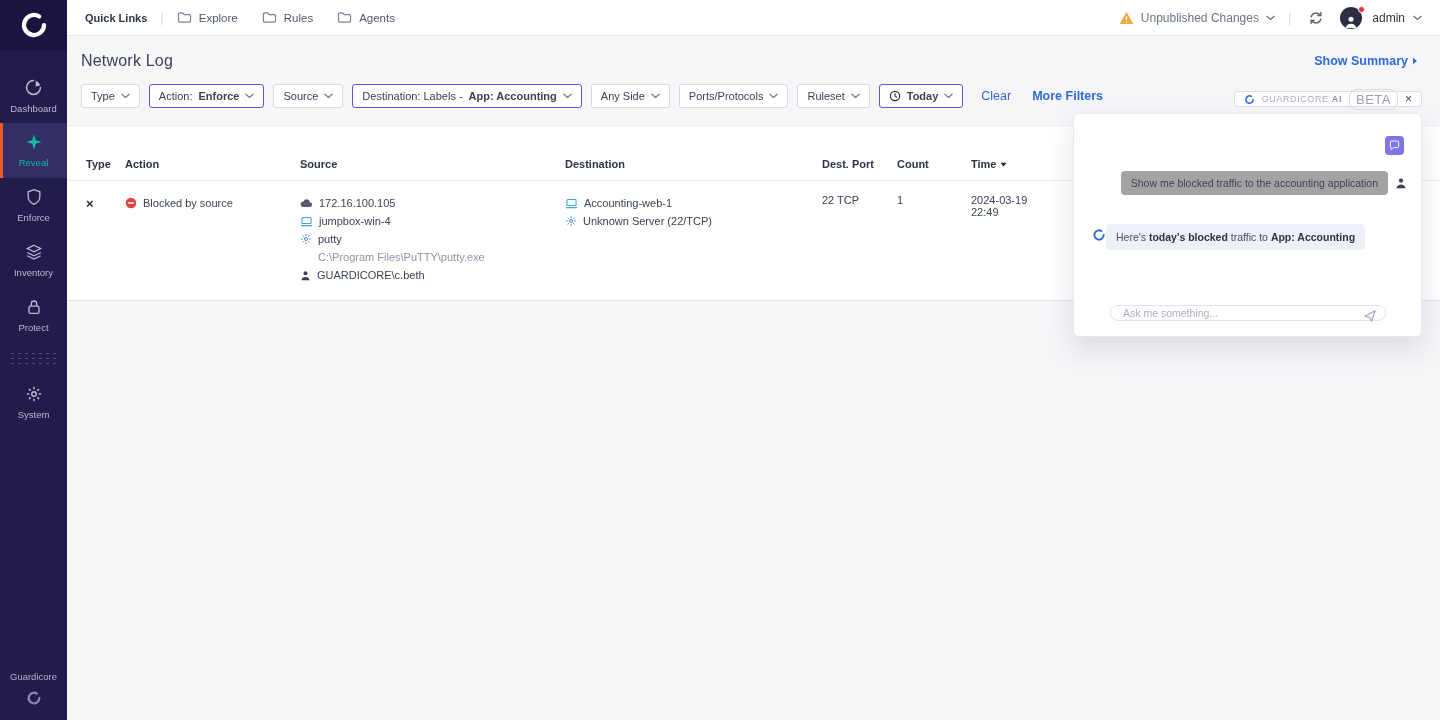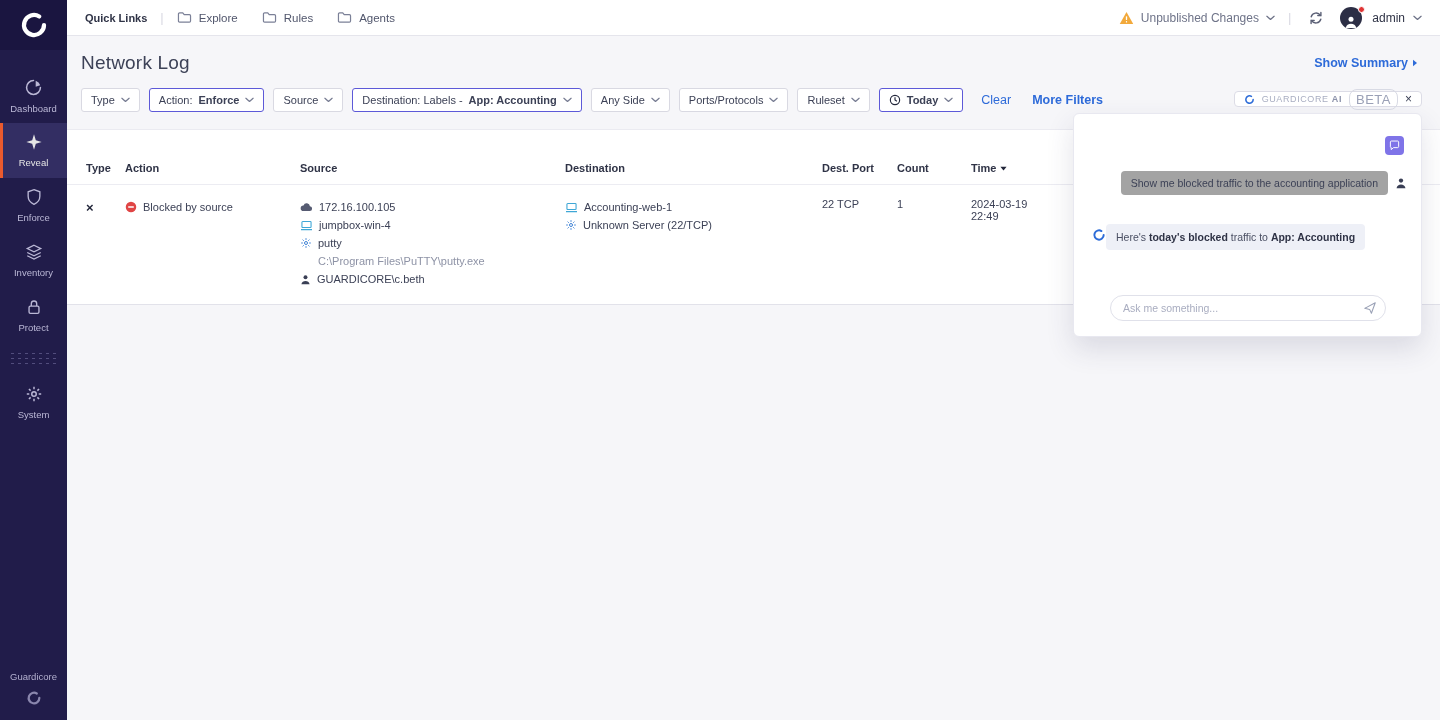--- a/index.html
+++ b/index.html
@@ -12,21 +12,21 @@
     color: #3c4156;
   }
   svg { display:block; }
 
   
   .sidebar { position:absolute; left:0; top:0; width:67px; height:720px; background:#211c4a; z-index:10; }
   .logo-box { height:50px; display:flex; align-items:center; justify-content:center; background:#1a1540; cursor:pointer; }
   .side-nav { margin-top:18px; }
   .nav-item { height:55px; display:flex; flex-direction:column; align-items:center; justify-content:center; gap:6px; color:#bbb8d6; cursor:pointer; position:relative; }
   .nav-item .nav-label { font-size:9.5px; }
-  .nav-item.active { background:#332e63; color:#e5e5e5; }
+  .nav-item.active { background:#332e63; color:#14b8a6; }
   .nav-item.active::before { content:""; position:absolute; left:0; top:0; bottom:0; width:3px; background:#ea5a2e; }
   .dotted-sep { height:16px; margin:8px 9px; background-image: radial-gradient(#524d7d 1px, transparent 1.3px); background-size:7px 5px; }
   .side-brand { position:absolute; bottom:14px; left:0; right:0; display:flex; flex-direction:column; align-items:center; gap:8px; color:#b3b0cf; font-size:9.5px; }
 
   
   .topbar { position:absolute; left:61px; right:0; top:0; height:36px; background:#ffffff; border-bottom:1px solid #e5e5ec; display:flex; align-items:center; padding:0 18px 0 24px; z-index:6; }
   .ql-label { font-size:11px; font-weight:700; color:#2f3346; }
   .tb-div { color:#d9d9e2; margin:0 13px; font-size:13px; }
   .tb-link { display:flex; align-items:center; gap:7px; font-size:11.5px; color:#51566c; margin-right:24px; cursor:pointer; }
   .tb-link svg { color:#7b8097; }
@@ -34,21 +34,21 @@
   .unpub { display:flex; align-items:center; gap:7px; font-size:12px; color:#6e7388; cursor:pointer; }
   .chev { color:#6e7388; }
   .icon-btn { cursor:pointer; color:#5a5f75; margin:0 4px; }
   .avatar { position:relative; width:22px; height:22px; border-radius:50%; background:#2c2e45; display:flex; align-items:flex-end; justify-content:center; overflow:visible; cursor:pointer; margin:0 10px 0 12px; }
   .avatar .dot { position:absolute; top:-1px; right:-3px; width:7px; height:7px; border-radius:50%; background:#e03434; border:1.5px solid #fff; }
   .admin-box { display:flex; align-items:center; gap:8px; font-size:12px; color:#2f3346; cursor:pointer; }
 
   
   .main { position:absolute; left:61px; right:0; top:37px; bottom:0; background:#f6f6f9; }
   .page-head { display:flex; justify-content:space-between; align-items:center; padding:15px 22px 0 20px; }
-  .page-title { font-size:19px; font-weight:400; color:#3d4257; letter-spacing:.2px; }
+  .page-title { font-size:16px; font-weight:400; color:#3d4257; letter-spacing:.2px; }
   .show-summary { display:flex; align-items:center; gap:4px; font-size:12.5px; font-weight:700; color:#2e6bd9; cursor:pointer; }
 
   .filters { display:flex; align-items:center; gap:9px; padding:14px 20px 0 20px; }
   .fbtn { height:24px; background:#fff; border:1px solid #d9d9e2; border-radius:3px; display:inline-flex; align-items:center; gap:6px; padding:0 9px; font-size:11px; color:#3c4156; cursor:pointer; white-space:nowrap; }
   .fbtn.active { border-color:#5d59d8; }
   .fbtn.active .val { font-weight:700; }
   .fbtn .pre:empty { display:none; }
   .fbtn .chev { color:#787d93; }
   .link-clear { font-size:12.5px; color:#2e6bd9; margin-left:9px; cursor:pointer; }
   .link-more { font-size:12.5px; font-weight:700; color:#2e6bd9; margin-left:12px; cursor:pointer; }
@@ -78,21 +78,21 @@
   .ai-panel { position:absolute; top:113px; right:18px; width:349px; height:224px; background:#fff; border:1px solid #e8e8f0; border-radius:6px; box-shadow:0 12px 28px rgba(50,50,90,.14); z-index:7; }
   .chat-btn { position:absolute; top:22px; right:17px; width:19px; height:19px; background:#7f74e8; border-radius:4px; display:flex; align-items:center; justify-content:center; cursor:pointer; color:#fff; }
   .user-msg-row { position:absolute; top:57px; left:20px; right:14px; display:flex; justify-content:flex-end; align-items:center; gap:7px; }
   .user-bubble { background:#a3a3a3; border-radius:4px; padding:6px 10px; font-size:10.5px; color:#3c4156; }
   .user-msg-row .ic-user { color:#3a3f55; }
   .ai-msg-row { position:absolute; top:110px; left:18px; right:44px; display:flex; align-items:flex-start; }
   .ai-msg-row .ai-swirl { color:#2d6cd8; margin-top:4px; }
   .ai-bubble { background:#eef0f7; border-radius:4px; padding:7px 10px; font-size:10.5px; color:#4a4f63; }
   .ai-bubble b { color:#2f3346; }
   .ask-row { position:absolute; bottom:15px; left:36px; right:35px; }
-  .ask-input { width:100%; height:26px; border:1px solid #e0e1ea; border-radius:13px; padding:0 32px 0 12px; font-size:10.5px; color:#3c4156; outline:none; font-family:"Liberation Sans", sans-serif; }
+  .ask-input { width:100%; height:16px; border:1px solid #e0e1ea; border-radius:13px; padding:0 32px 0 12px; font-size:10.5px; color:#3c4156; outline:none; font-family:"Liberation Sans", sans-serif; }
   .ask-input::placeholder { color:#a9adc0; }
   .send-btn { position:absolute; right:9px; top:6px; cursor:pointer; color:#99a0b5; }
 </style>
 </head>
 <body>
 
 <svg width="0" height="0" style="position:absolute">
   <defs>
     <symbol id="i-chev" viewBox="0 0 10 6">
         <path d="M1 1l4 3.6L9 1" fill="none" stroke="currentColor" stroke-width="1.4" stroke-linecap="round" stroke-linejoin="round"></path>

